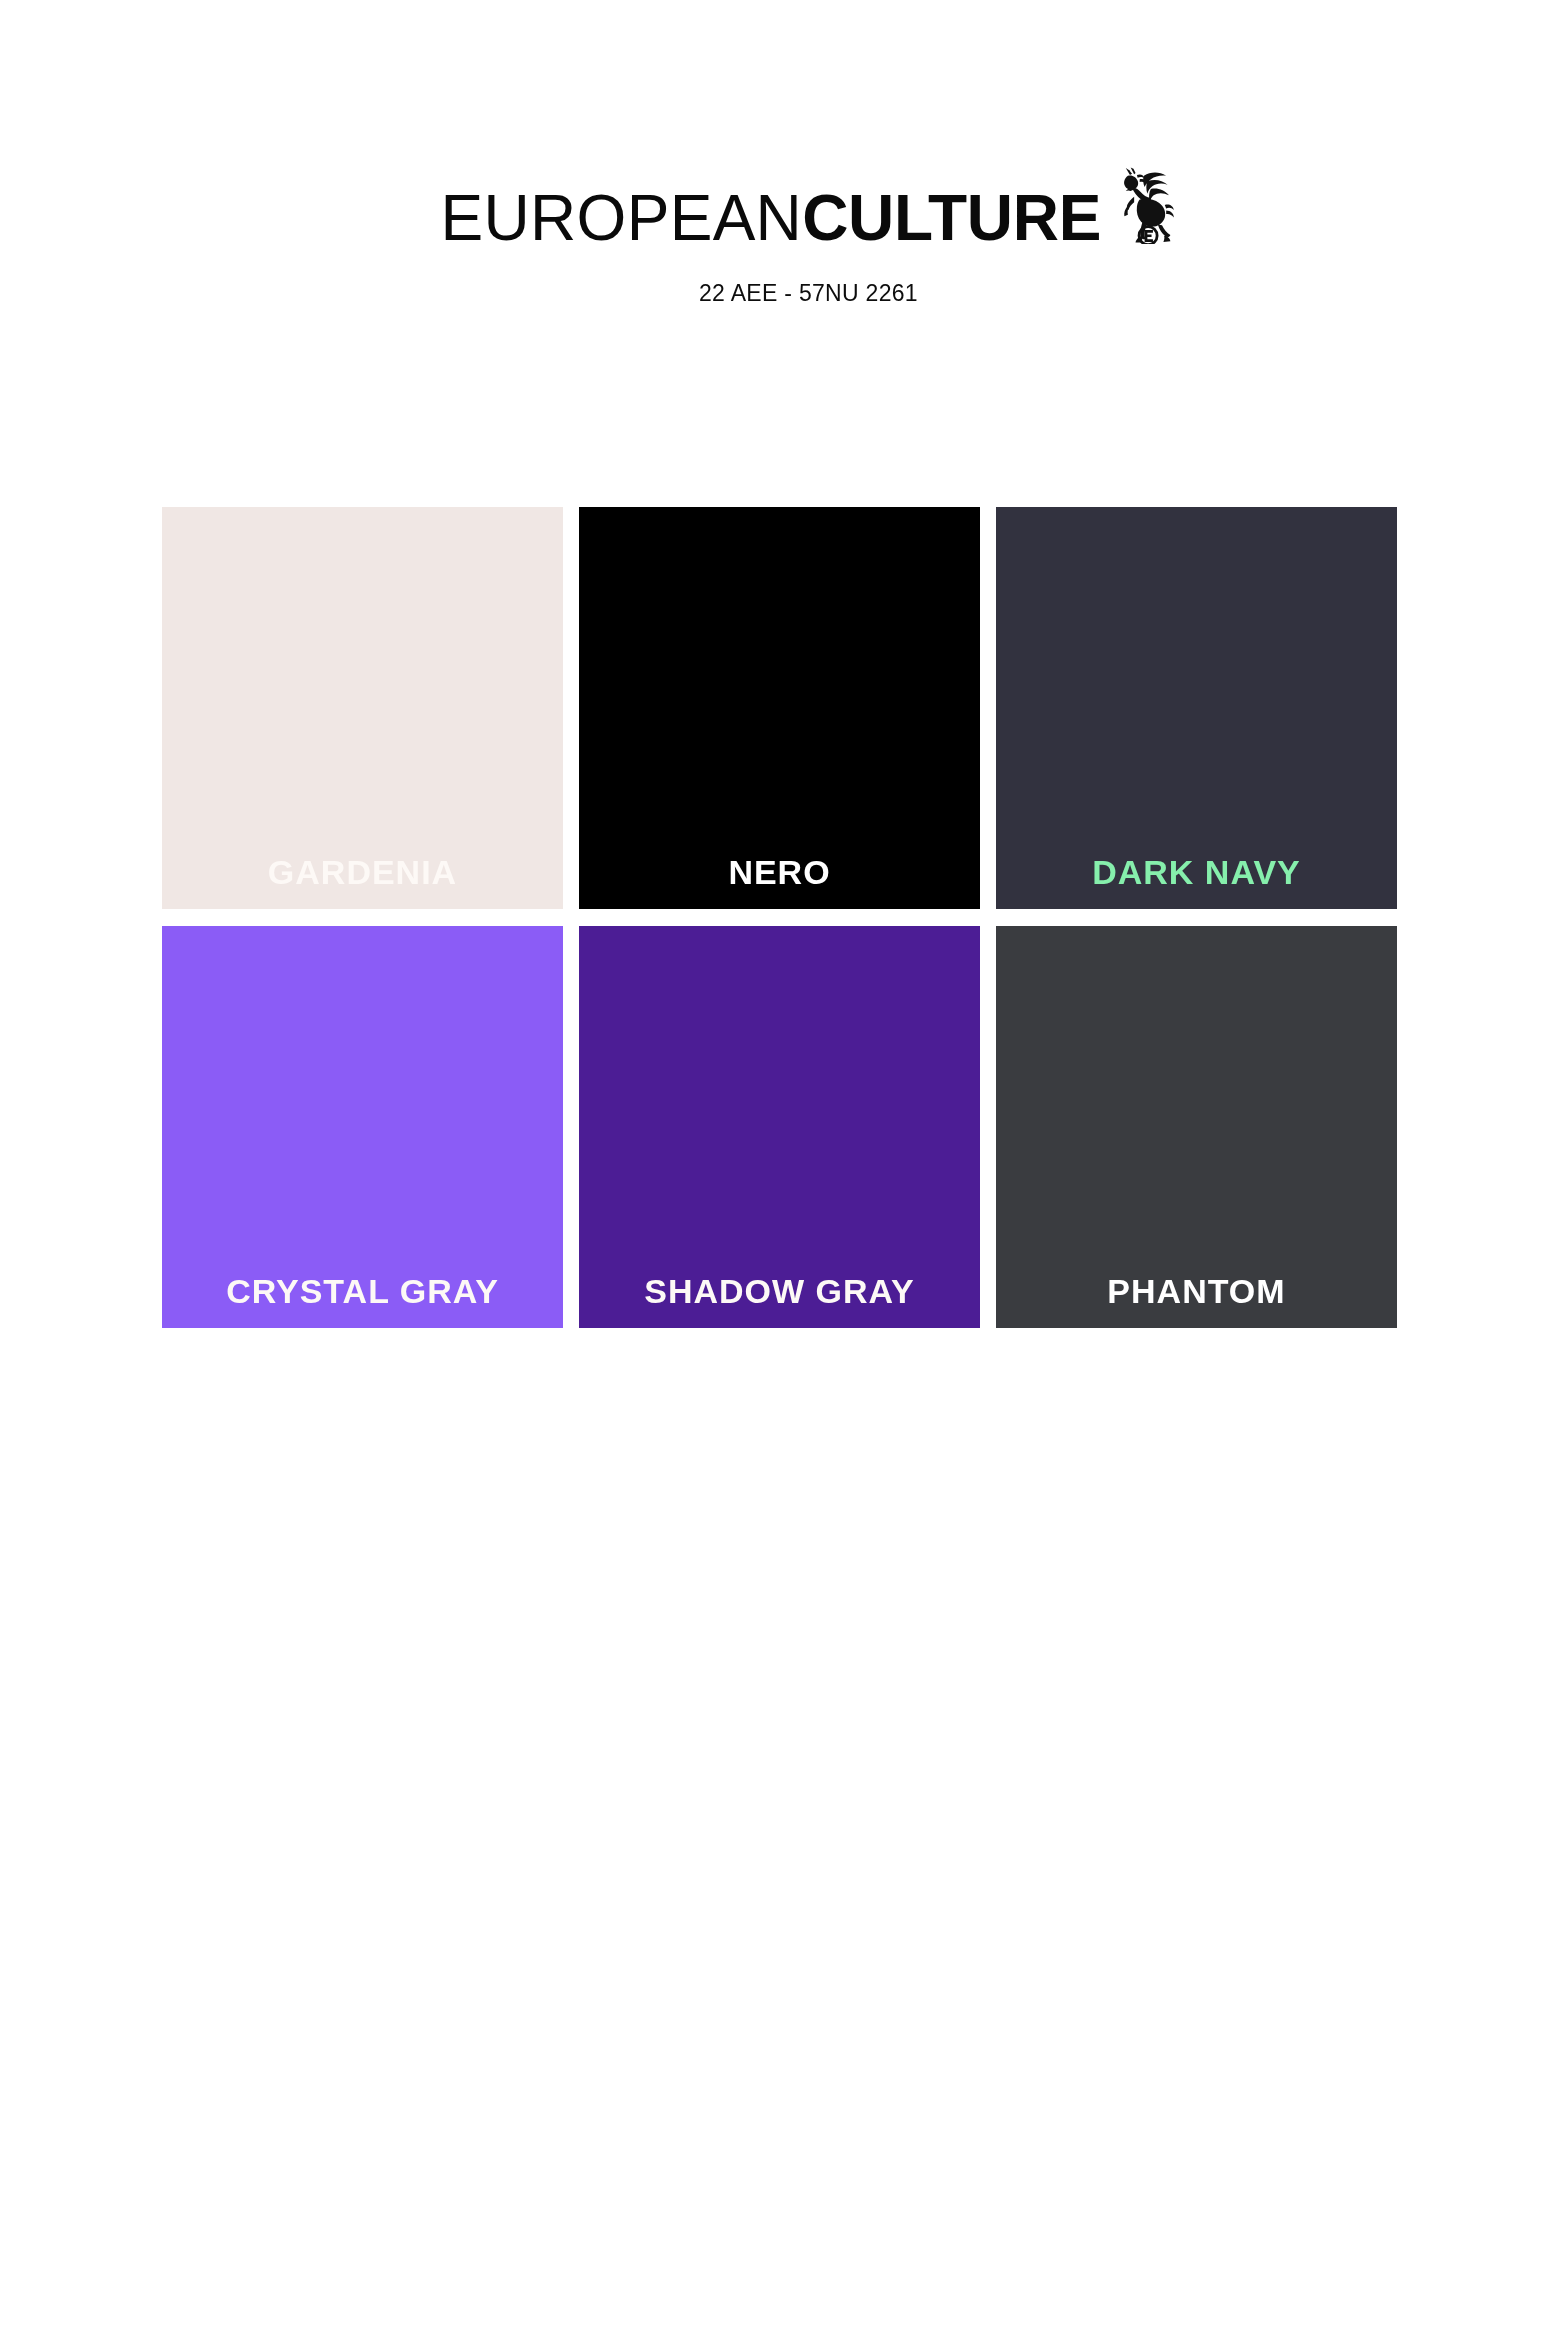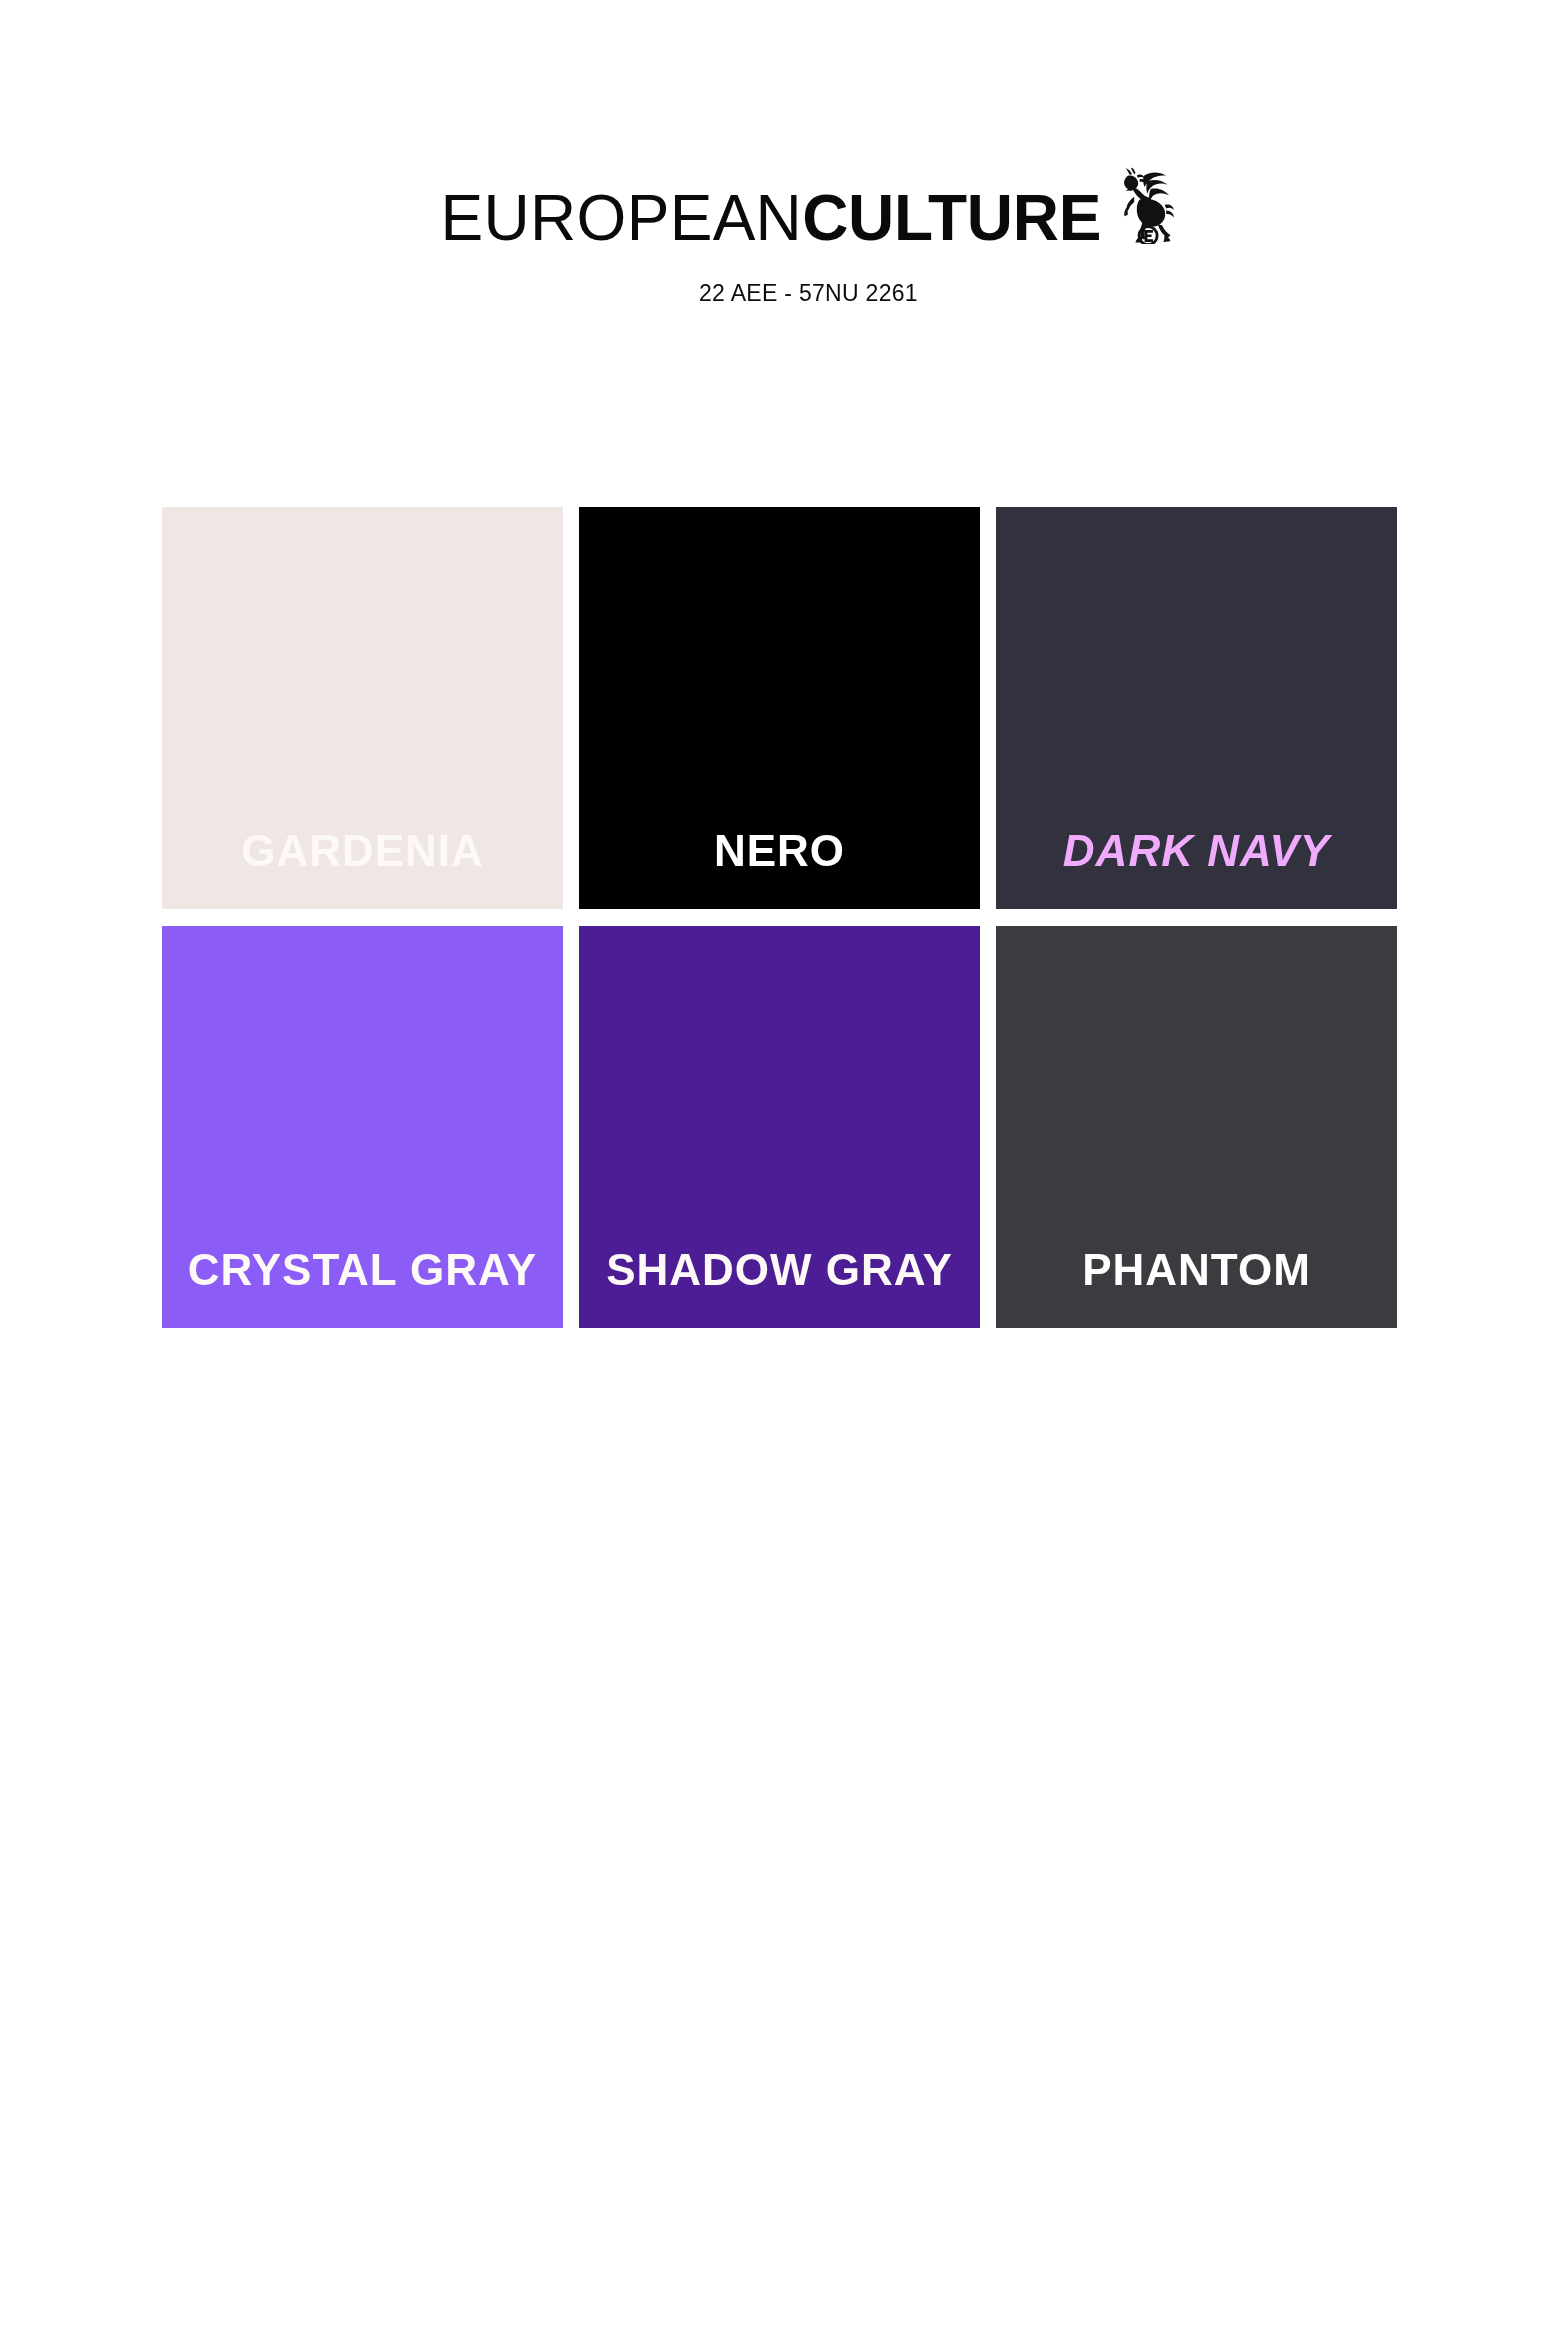--- a/index.html
+++ b/index.html
@@ -84,26 +84,26 @@
 
   .swatch {
     position: relative;
     display: flex;
     align-items: flex-end;
     justify-content: center;
     overflow: hidden;
   }
 
   .swatch-label {
-    font-size: 44px;
+    font-size: 34px;
     font-weight: 700;
     letter-spacing: 1px;
     color: #ffffff;
     text-transform: uppercase;
-    padding-bottom: 36px;
+    padding-bottom: 20px;
     text-align: right;
     line-height: 1;
     white-space: nowrap;
   }
   .swatch-label.soft { color: #fdf9f6; }
 </style>
 </head>
 <body style="background-color: rgb(255, 255, 255);">
 
 <div class="header">
@@ -160,21 +160,21 @@
 
   <div class="swatch" style="background-color: rgb(240, 231, 228);">
     <span class="swatch-label soft" style="color: rgb(253, 249, 246);">GARDENIA</span>
   </div>
 
   <div class="swatch" style="background-color: rgb(0, 0, 0);">
     <span class="swatch-label" style="color: rgb(255, 255, 255);">NERO</span>
   </div>
 
   <div class="swatch" style="background-color: rgb(50, 50, 63);">
-    <span class="swatch-label" style="color: #f0abfc; font-style: italic;">DARK NAVY</span>
+    <span class="swatch-label" style="color: #86efac;">DARK NAVY</span>
   </div>
 
   <div class="swatch" style="background-color: #8b5cf6;">
     <span class="swatch-label soft" style="color: rgb(253, 249, 246);">CRYSTAL GRAY</span>
   </div>
 
   <div class="swatch" style="background-color: #4c1d95;">
     <span class="swatch-label soft" style="color: rgb(253, 249, 246);">SHADOW GRAY</span>
   </div>
 

